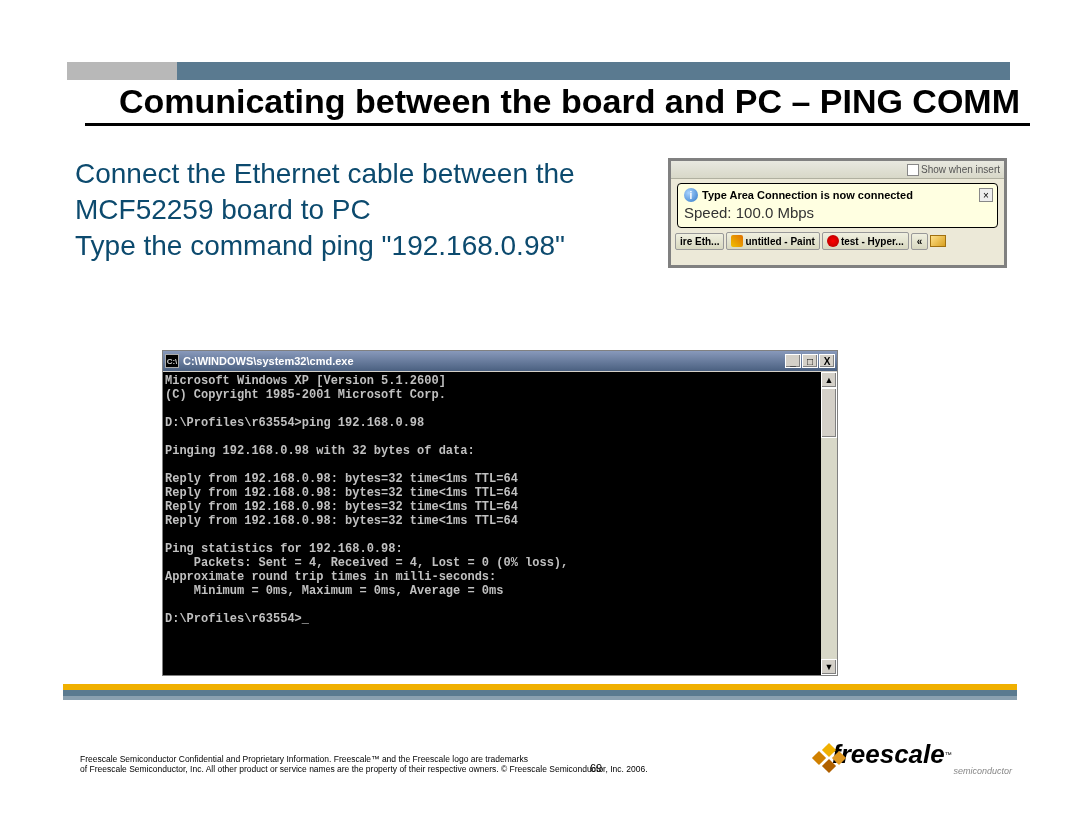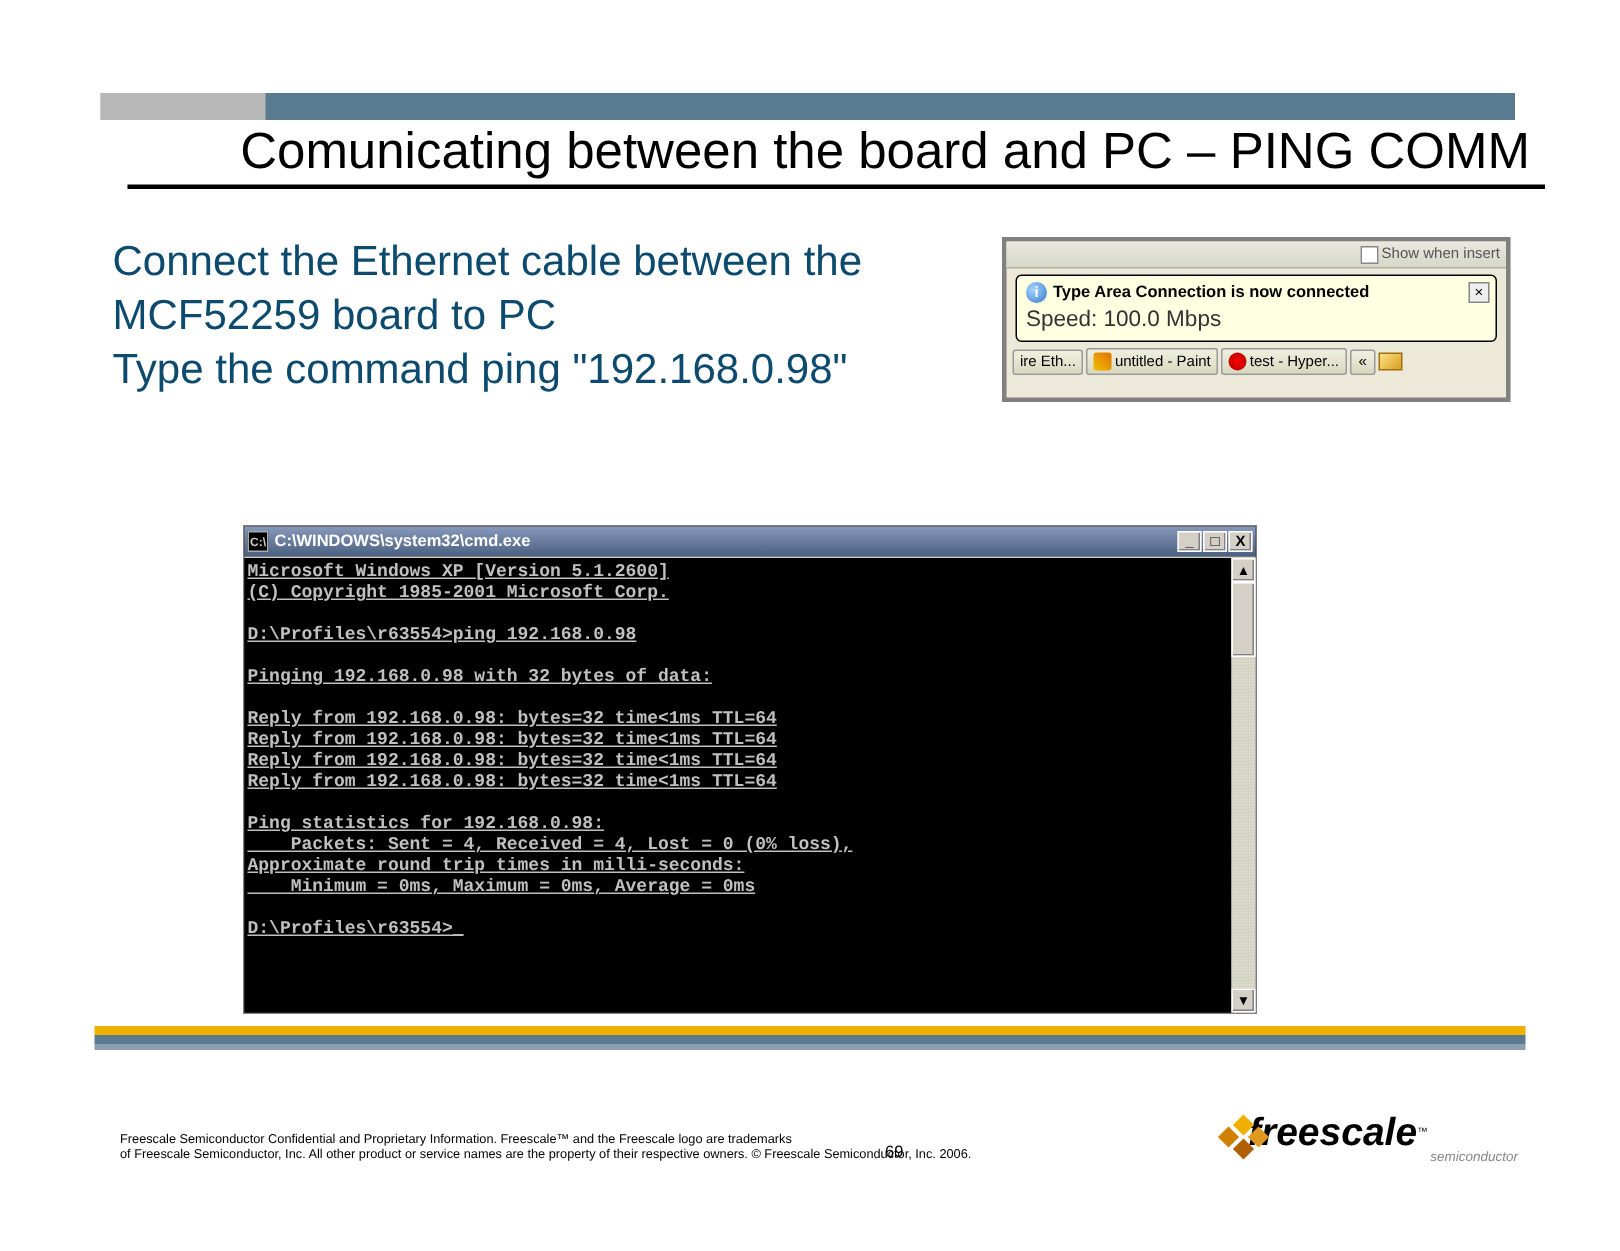--- a/index.html
+++ b/index.html
@@ -36,21 +36,21 @@
     right: 0;
     height: 18px;
     background: #5a7a90;
   }
   .slide-title {
     position: absolute;
     left: 85px;
     right: 50px;
     top: 82px;
     font-size: 34px;
-    font-weight: normal;
+    font-weight: bold;
     color: #000;
     text-align: right;
     padding-right: 10px;
     border-bottom: 3px solid #000;
     padding-bottom: 2px;
   }
   .body-text {
     position: absolute;
     left: 75px;
     top: 158px;
@@ -112,20 +112,21 @@
     background: #eee;
     display: flex; align-items: center; justify-content: center;
     font-size: 10px; cursor: pointer;
   }
   .balloon-speed { margin-top: 2px; font-size: 15px; color: #333; }
   .taskbar-row {
     display: flex;
     gap: 2px;
     padding: 0 4px 4px 4px;
     align-items: center;
+    font-weight: bold;
   }
   .task-btn {
     background: linear-gradient(to bottom, #f0f0e0, #d8d8c0);
     border: 1px solid #999;
     border-radius: 2px;
     padding: 2px 4px;
     font-size: 10px;
     display: flex;
     align-items: center;
     gap: 2px;
@@ -195,21 +196,20 @@
     flex: 1;
     background: #000;
     color: #c0c0c0;
     font-family: "Lucida Console", "Courier New", monospace;
     font-size: 12px;
     line-height: 14px;
     padding: 2px 2px;
     white-space: pre;
     overflow: hidden;
     font-weight: bold;
-    text-decoration: underline;
   }
   .cmd-scroll {
     width: 16px;
     background: #d4d0c8;
     display: flex;
     flex-direction: column;
   }
   .scroll-btn {
     height: 16px;
     background: #d4d0c8;

